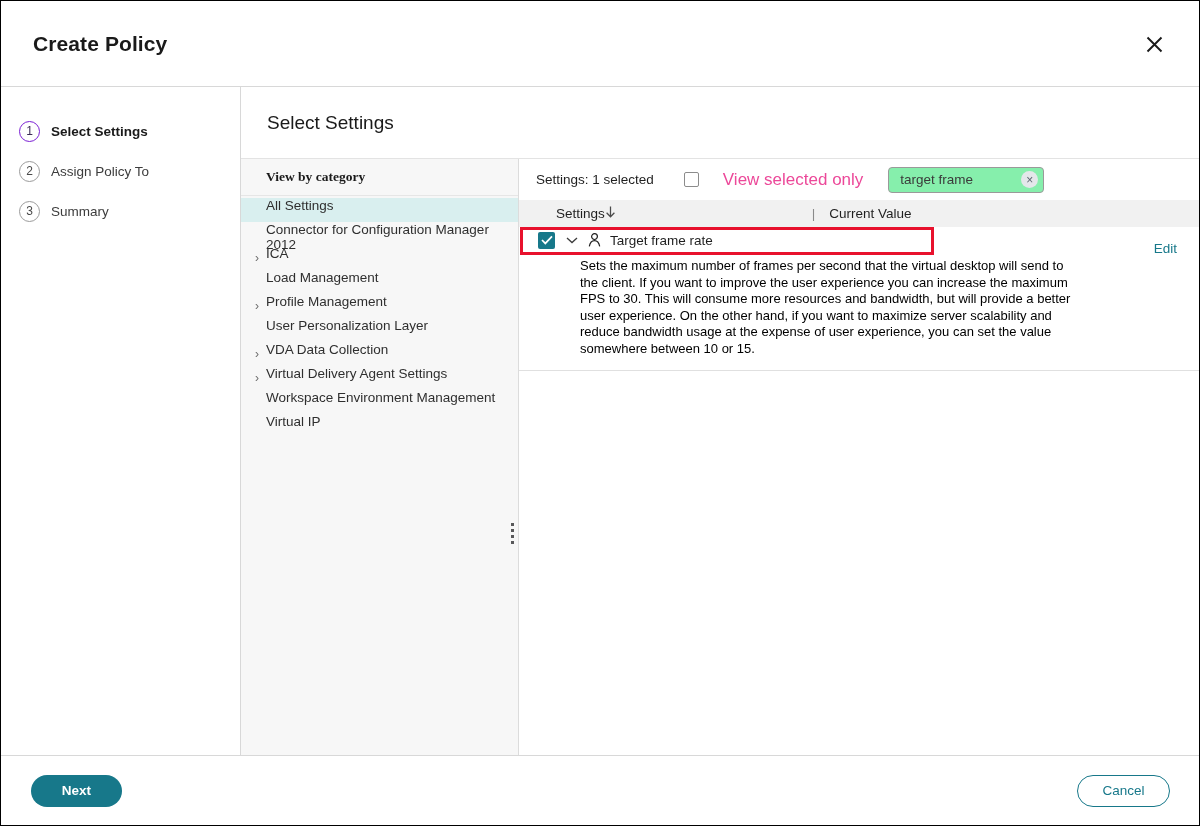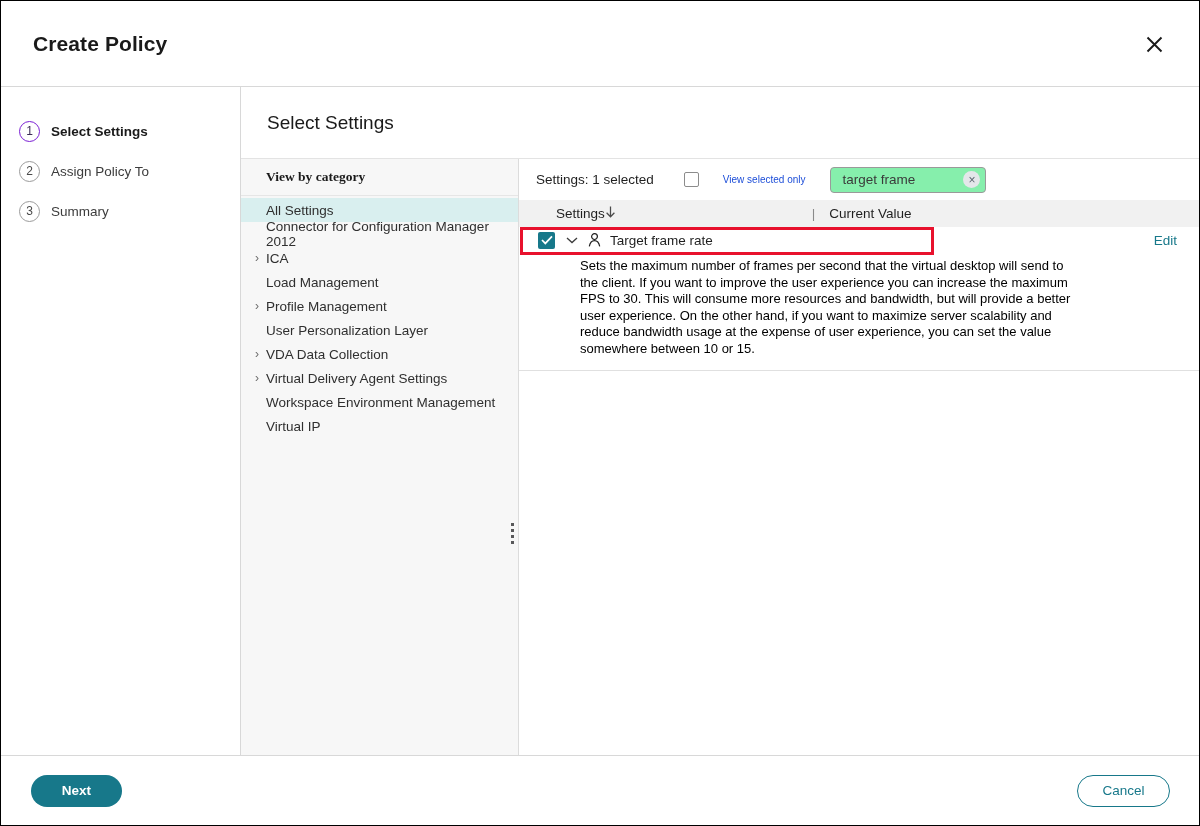--- a/index.html
+++ b/index.html
@@ -88,21 +88,21 @@
     display: flex; align-items: center;
     padding-left: 25px;
     font-size: 13.5px; font-weight: bold; color: #1a1a1a;
     border-bottom: 1px solid #e6e6e6;
     background: #f7f7f7;
     font-family: Liberation Serif, serif;
   }
   .cat-list { padding-top: 2px; }
   .cat-item {
     height: 24px;
-    display: flex; align-items: center;
+    display: flex; 
     font-size: 13.5px; color: #2f2f2f;
     padding-left: 25px; position: relative;
     cursor: pointer;
   }
   .cat-item.selected { background: #d9efef; }
   .cat-item .chev {
     position: absolute; left: 14px; top: 50%;
     transform: translateY(-50%);
     color: #6d6d6d; font-size: 12px; line-height: 1;
   }
@@ -119,21 +119,21 @@
     height: 41px; flex: 0 0 41px;
     display: flex; align-items: center;
     padding-left: 17px; gap: 15px;
   }
   .sel-count { font-size: 13.5px; color: #1f1f1f; }
   .vso-box {
     width: 15px; height: 15px; margin-left: 15px;
     border: 1.4px solid #8c8c8c; border-radius: 2px; background: #fff;
     cursor: pointer; flex: 0 0 15px;
   }
-  .vso-label { font-size: 10px; color: #1d4ed8; margin-left: 9px; }
+  .vso-label { font-size: 17px; color: #ec4899; margin-left: 9px; }
   .dd {
     margin-left: 24px; width: 178px; height: 26px;
     border: 1px solid #9a9a9a; border-radius: 4px; background: #fff;
     display: flex; align-items: center; justify-content: space-between;
     padding: 0 9px 0 11px; cursor: pointer;
   }
   .dd-text { font-size: 13.5px; color: #3a3a3a; }
   .search {
     margin-left: 10px; width: 156px; height: 26px;
     border: 1px solid #9a9a9a; border-radius: 4px; background: #86efac;
@@ -180,21 +180,21 @@
     font-size: 13.5px; color: #1f1f1f;
     pointer-events: none;
   }
   .highlight-box {
     position: absolute; left: 519px; top: 226px;
     width: 414px; height: 28px;
     border: 3px solid #e8112d;
     pointer-events: none;
   }
   .edit-link {
-    position: absolute; right: 22px; top: 0; height: 26px;
+    position: absolute; right: 22px; top: 8px; height: 26px;
     display: flex; align-items: center;
     font-size: 13.5px; color: #17788a; cursor: pointer;
   }
   .set-desc {
     padding: 5px 0 12px 61px;
     border-bottom: 1px solid #e0e0e0;
   }
   .set-desc p {
     font-size: 13px; color: #000000; line-height: 16.6px;
     width: 492px;

